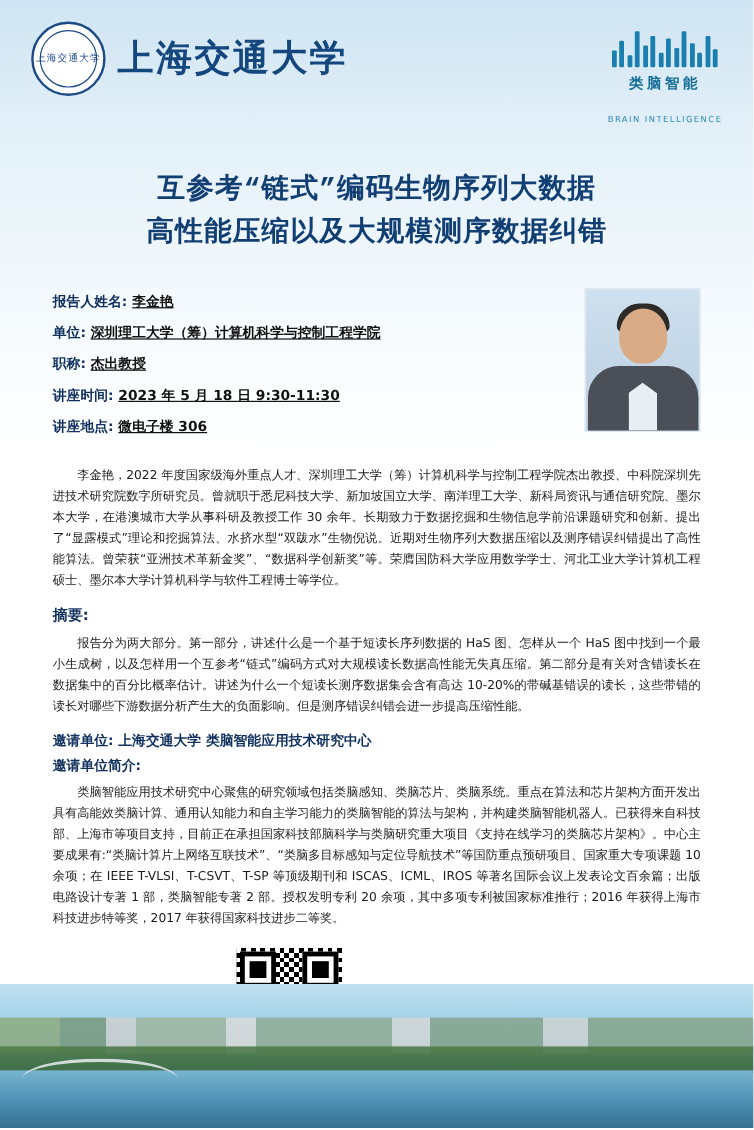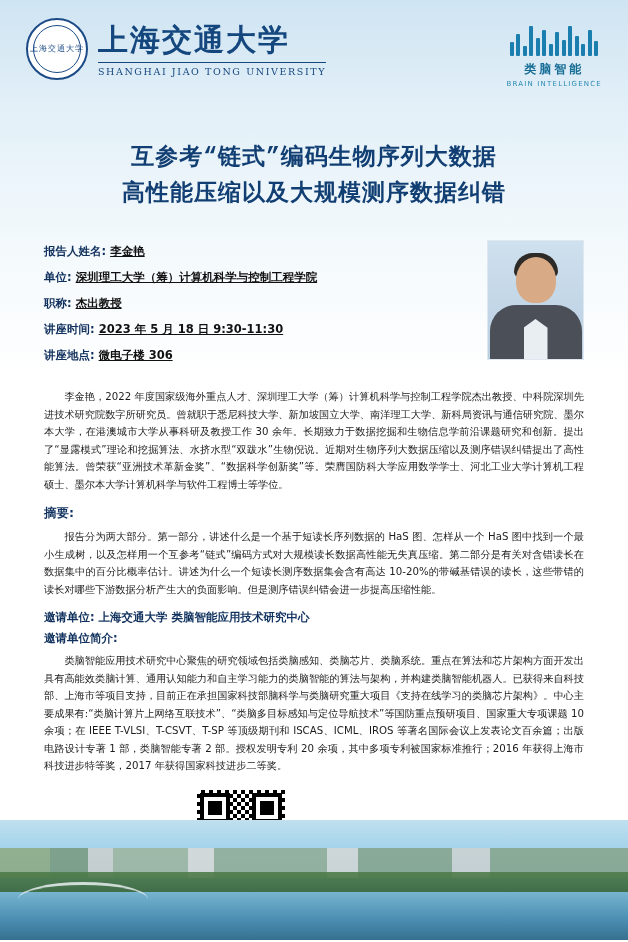--- a/index.html
+++ b/index.html
@@ -110,21 +110,21 @@
     font-size: 12px;
     font-weight: bold;
     color: #156c95;
     letter-spacing: 3px;
     margin-top: 5px;
   }
   .brand-en {
     font-size: 7px;
     color: #2a8ab3;
     letter-spacing: 1.2px;
-    margin-top: 2px;
+    margin-top: 18px;
   }
 
   
   .title-block {
     text-align: center;
     margin-top: 22px;
     padding: 0 40px;
   }
   .title-line {
     font-family: Liberation Mono, monospace;
@@ -319,21 +319,20 @@
 
 <div class="poster">
 
   <div class="header">
     <div class="logo-left">
       <div class="seal">
         <div class="seal-inner">上海交通大学</div>
       </div>
       <div class="univ-names">
         <div class="univ-cn">上海交通大学</div>
-        <div class="univ-en">SHANGHAI JIAO TONG UNIVERSITY</div>
       </div>
     </div>
     <div class="logo-right">
       <div class="bars">
         <span style="height:14px"></span>
           <span style="height:22px"></span>
         <span style="height:10px"></span>
           <span style="height:30px"></span>
         <span style="height:18px"></span>
           <span style="height:26px"></span>

